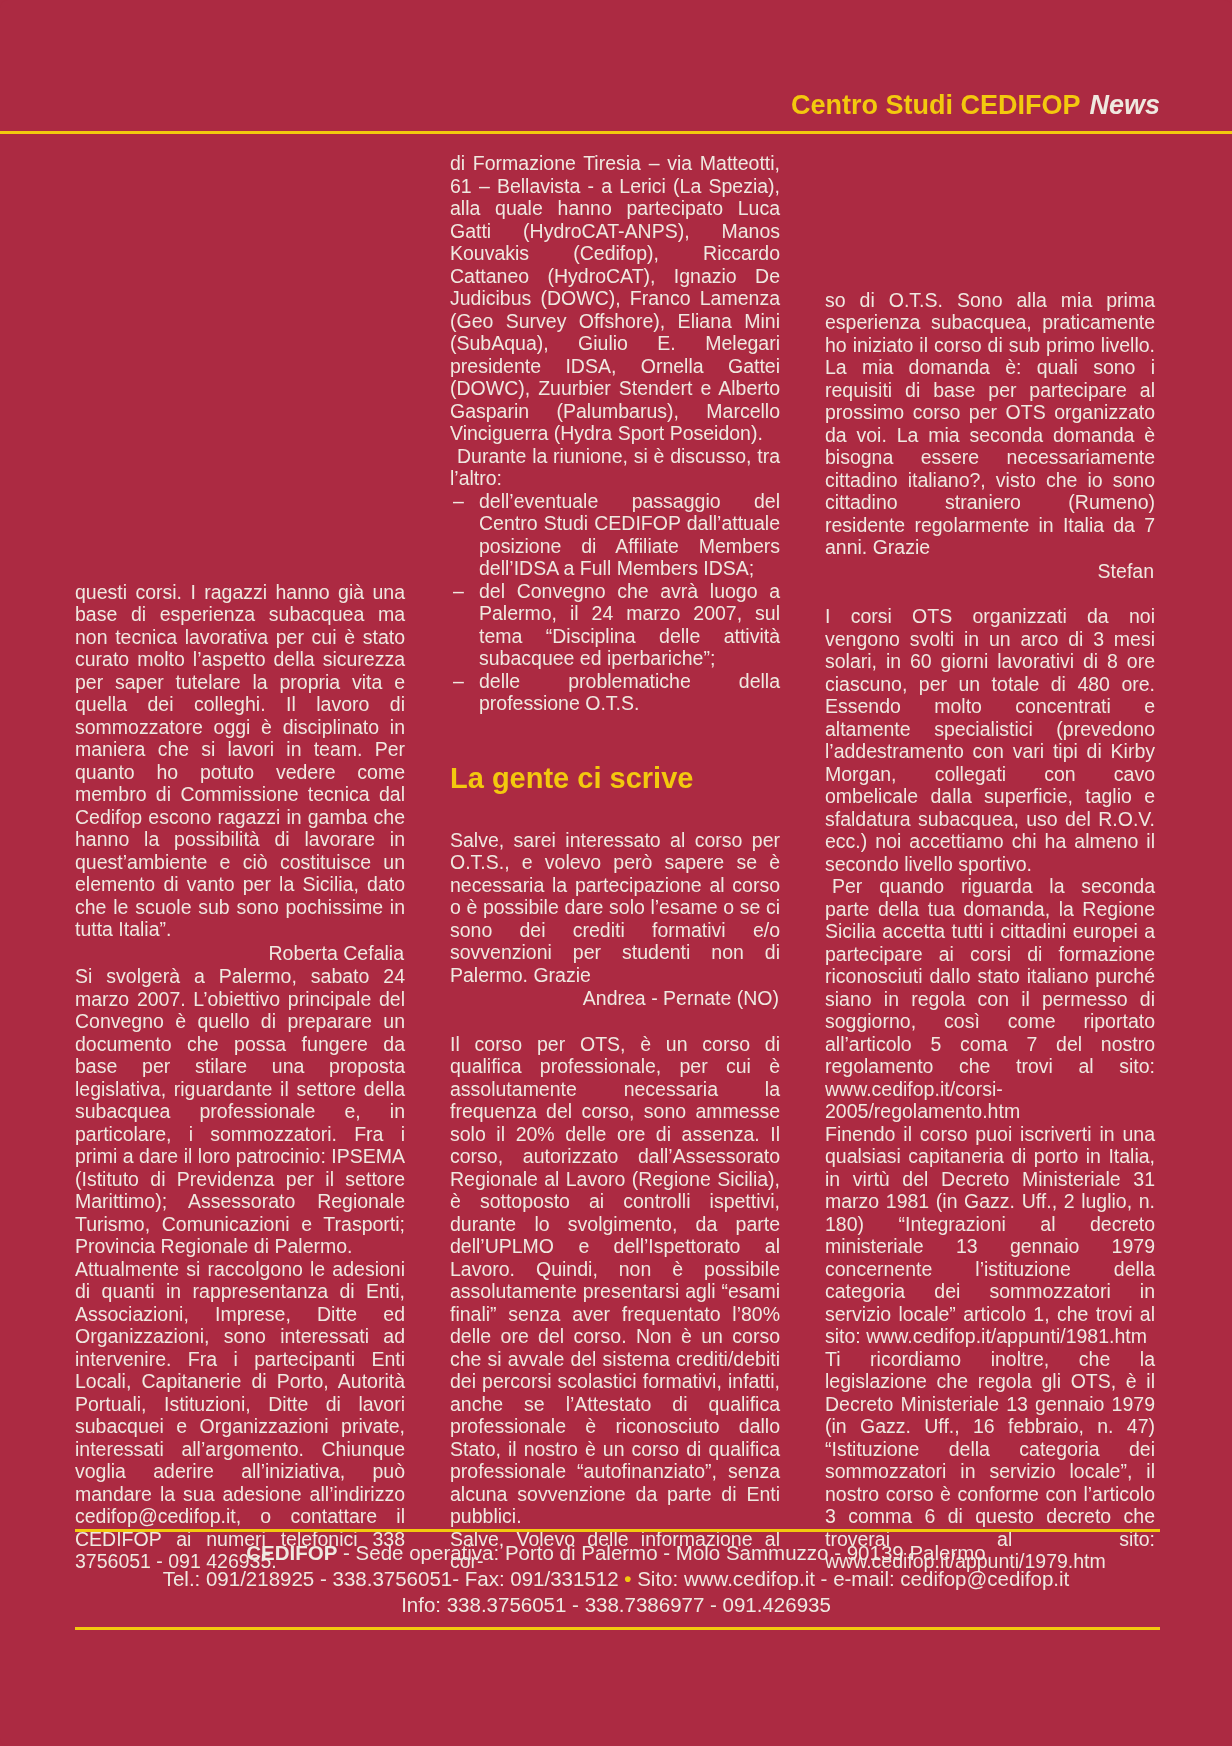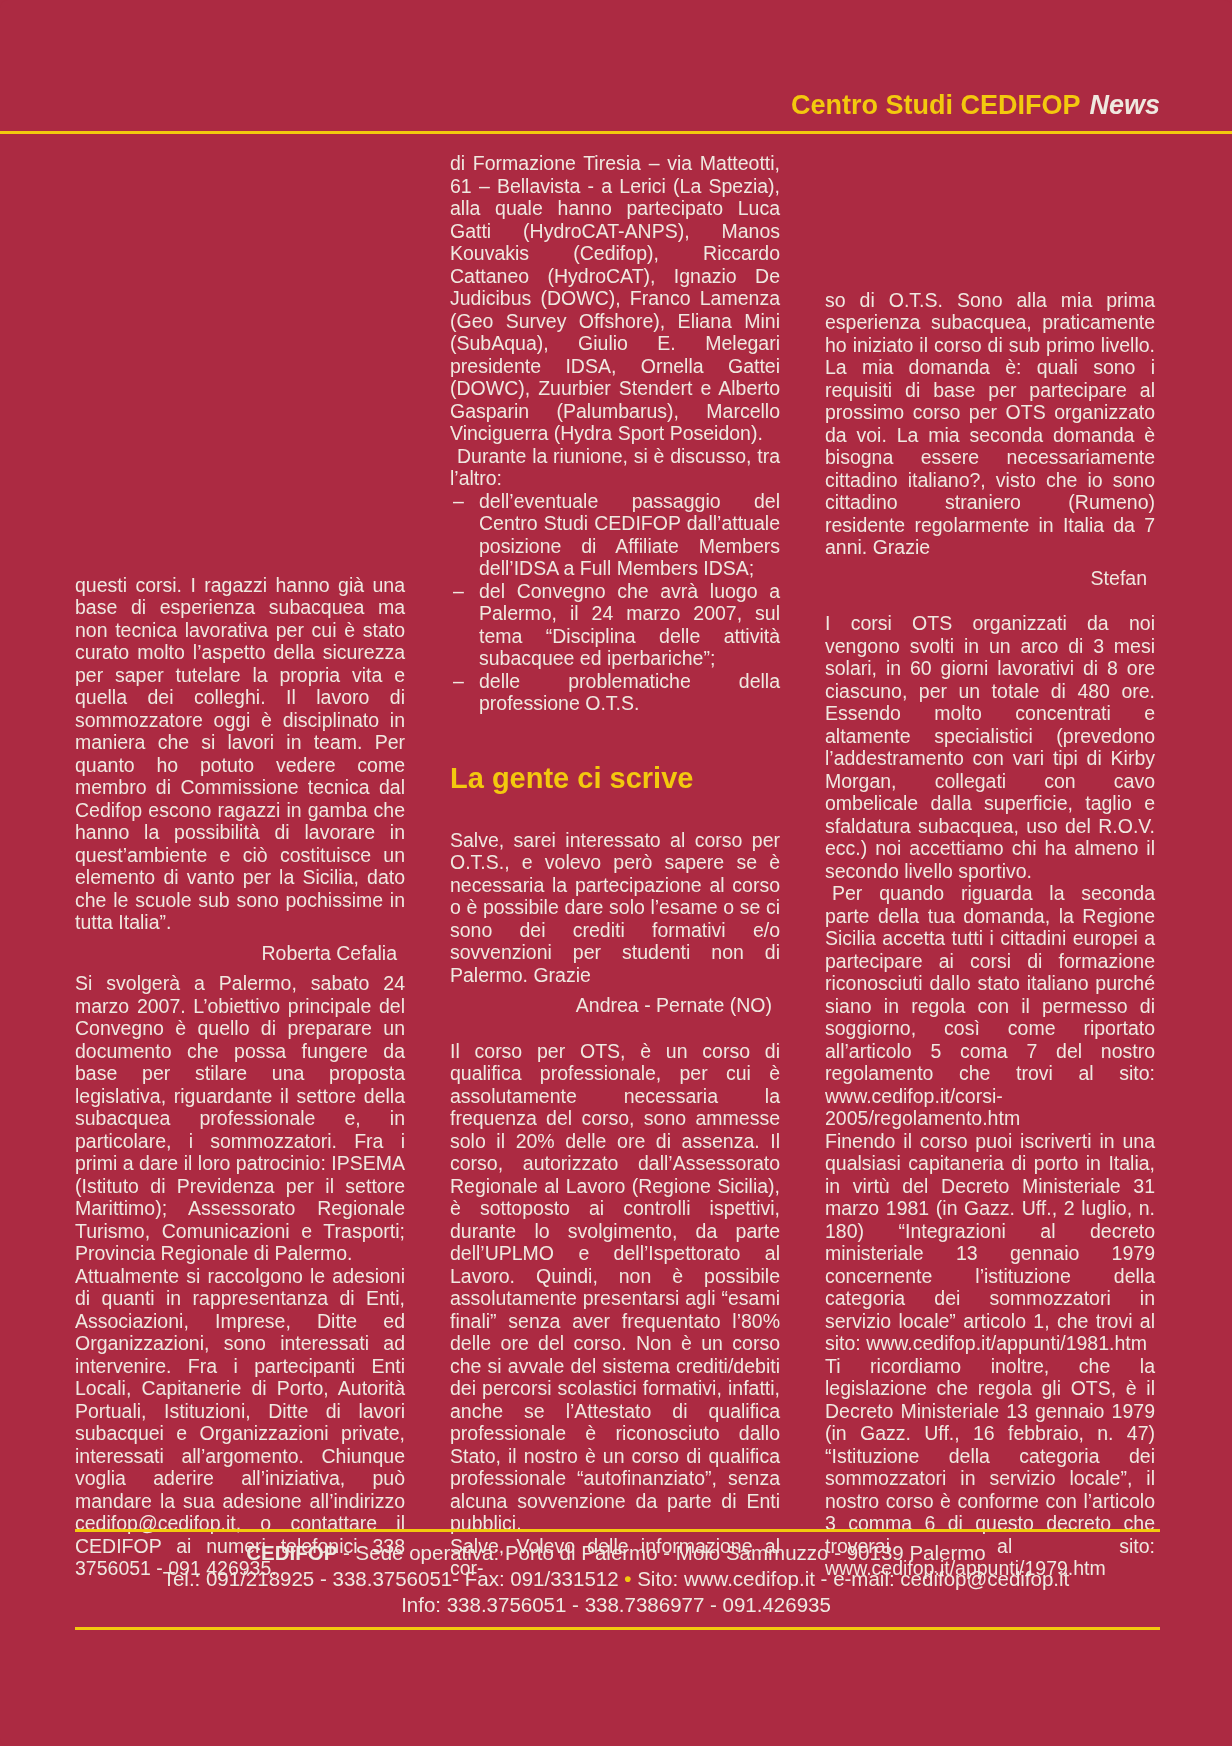--- a/index.html
+++ b/index.html
@@ -33,21 +33,21 @@
     display:flex;gap:45px;align-items:flex-end;
   }
   .col{
     width:330px;
     color:var(--cream);
     font-size:19.5px;line-height:22.5px;
   }
   .para{margin:0;text-align:justify;hyphens:none;}
   .para.gap{margin-top:23px;}
   .para.indent{text-indent:7px;}
-  .sig{margin:8px;text-align:right;}
+  .sig{margin:1px;text-align:right;}
   .head{
     color:var(--yellow);
     font-size:29px;line-height:35px;font-weight:bold;
     margin:46px 0 33px 0;
   }
   .list{margin:0;}
   .li{margin:0;display:flex;}
   .dash{flex:0 0 29px;padding-left:3px;box-sizing:border-box;}
   .li-text{flex:1;text-align:justify;}
   

